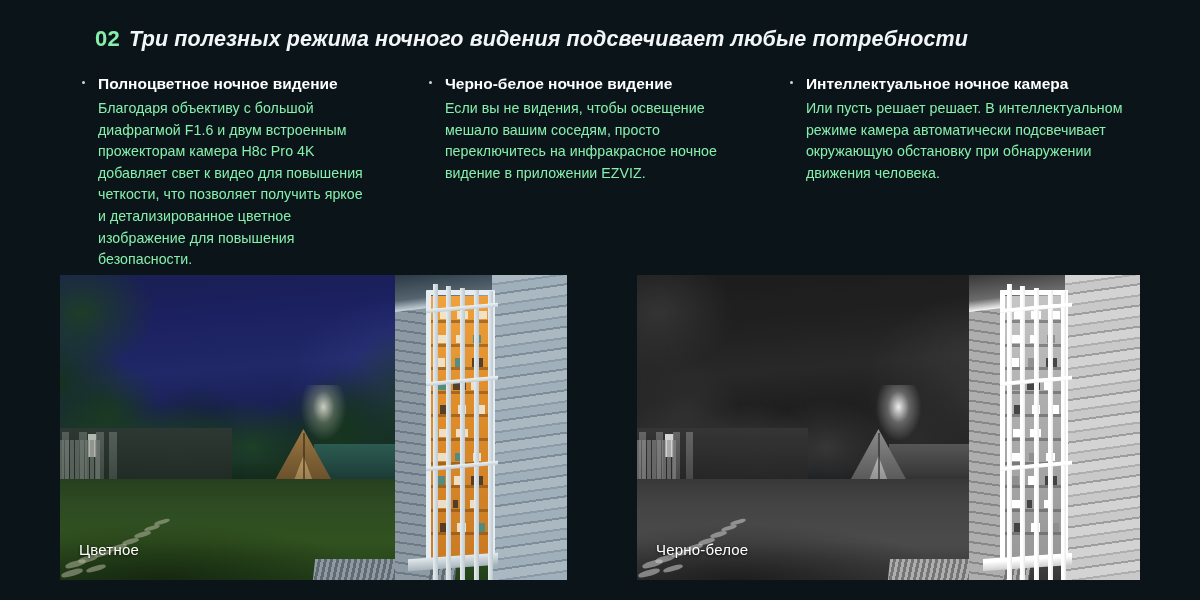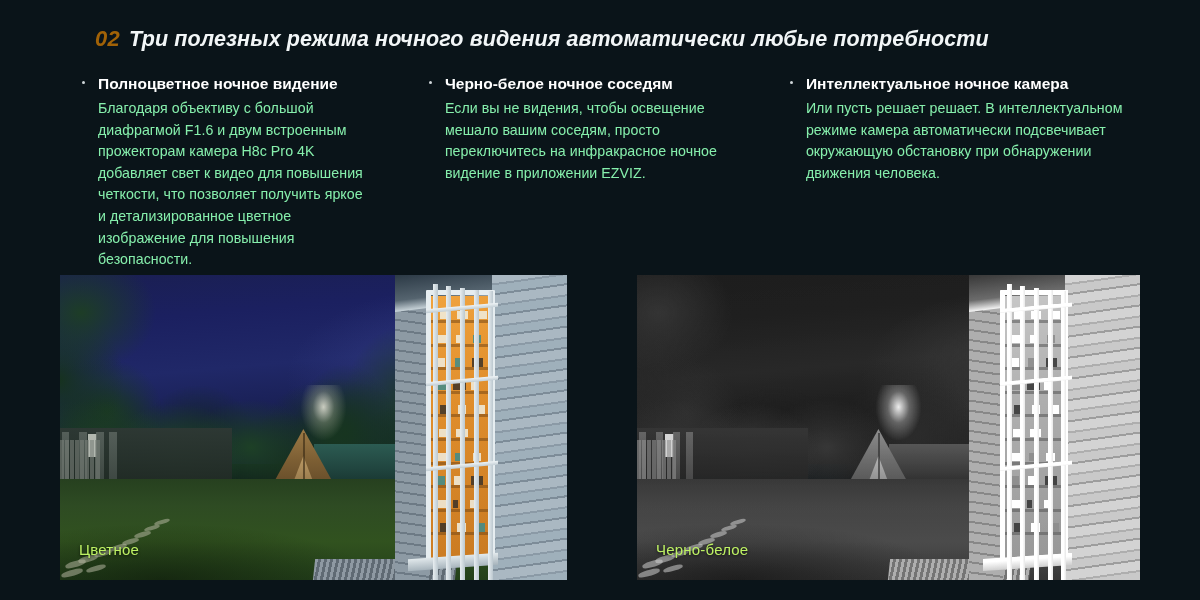--- a/index.html
+++ b/index.html
@@ -22,22 +22,21 @@
     position: absolute;
     left: 95px;
     top: 26px;
     display: flex;
     align-items: baseline;
     white-space: nowrap;
   }
   .header-number {
     font-size: 22px;
     font-weight: bold;
-    font-style: italic;
-    color: #a16207;
+    color: #86efac;
     letter-spacing: 0.3px;
     margin-right: 9px;
   }
   .header-title {
     font-size: 21.5px;
     font-weight: bold;
     font-style: italic;
     color: #f2f6f7;
     letter-spacing: 0.1px;
   }
@@ -349,48 +348,48 @@
     background: linear-gradient(180deg, #e2e9ec 0%, #a7b4bc 100%);
     transform: skewY(-4deg);
   }
 
   
   .caption {
     position: absolute;
     left: 19px;
     bottom: 22px;
     font-size: 15px;
-    color: #bef264;
+    color: #ffffff;
     letter-spacing: 0.2px;
     text-shadow: 0 1px 3px rgba(0,0,0,0.7);
     z-index: 5;
   }
 </style>
 </head>
 <body>
 
 <div class="header">
   <span class="header-number">02</span>
-  <span class="header-title">Три полезных режима ночного видения автоматически любые потребности</span>
+  <span class="header-title">Три полезных режима ночного видения подсвечивает любые потребности</span>
 </div>
 
 <div class="columns">
 
   <div class="col col-1">
     <div class="col-head">
       <span class="bullet"></span>
       <span>Полноцветное ночное видение</span>
     </div>
     <div class="col-body">Благодаря объективу с большой диафрагмой F1.6 и двум встроенным прожекторам камера H8c Pro 4K добавляет свет к видео для повышения четкости, что позволяет получить яркое и детализированное цветное изображение для повышения безопасности.</div>
   </div>
 
   <div class="col col-2">
     <div class="col-head">
       <span class="bullet"></span>
-      <span>Черно-белое ночное соседям</span>
+      <span>Черно-белое ночное видение</span>
     </div>
     <div class="col-body">Если вы не видения, чтобы освещение мешало вашим соседям, просто переключитесь на инфракрасное ночное видение в приложении EZVIZ.</div>
   </div>
 
   <div class="col col-3">
     <div class="col-head">
       <span class="bullet"></span>
       <span>Интеллектуальное ночное камера</span>
     </div>
     <div class="col-body">Или пусть решает решает. В интеллектуальном режиме камера автоматически подсвечивает окружающую обстановку при обнаружении движения человека.</div>

